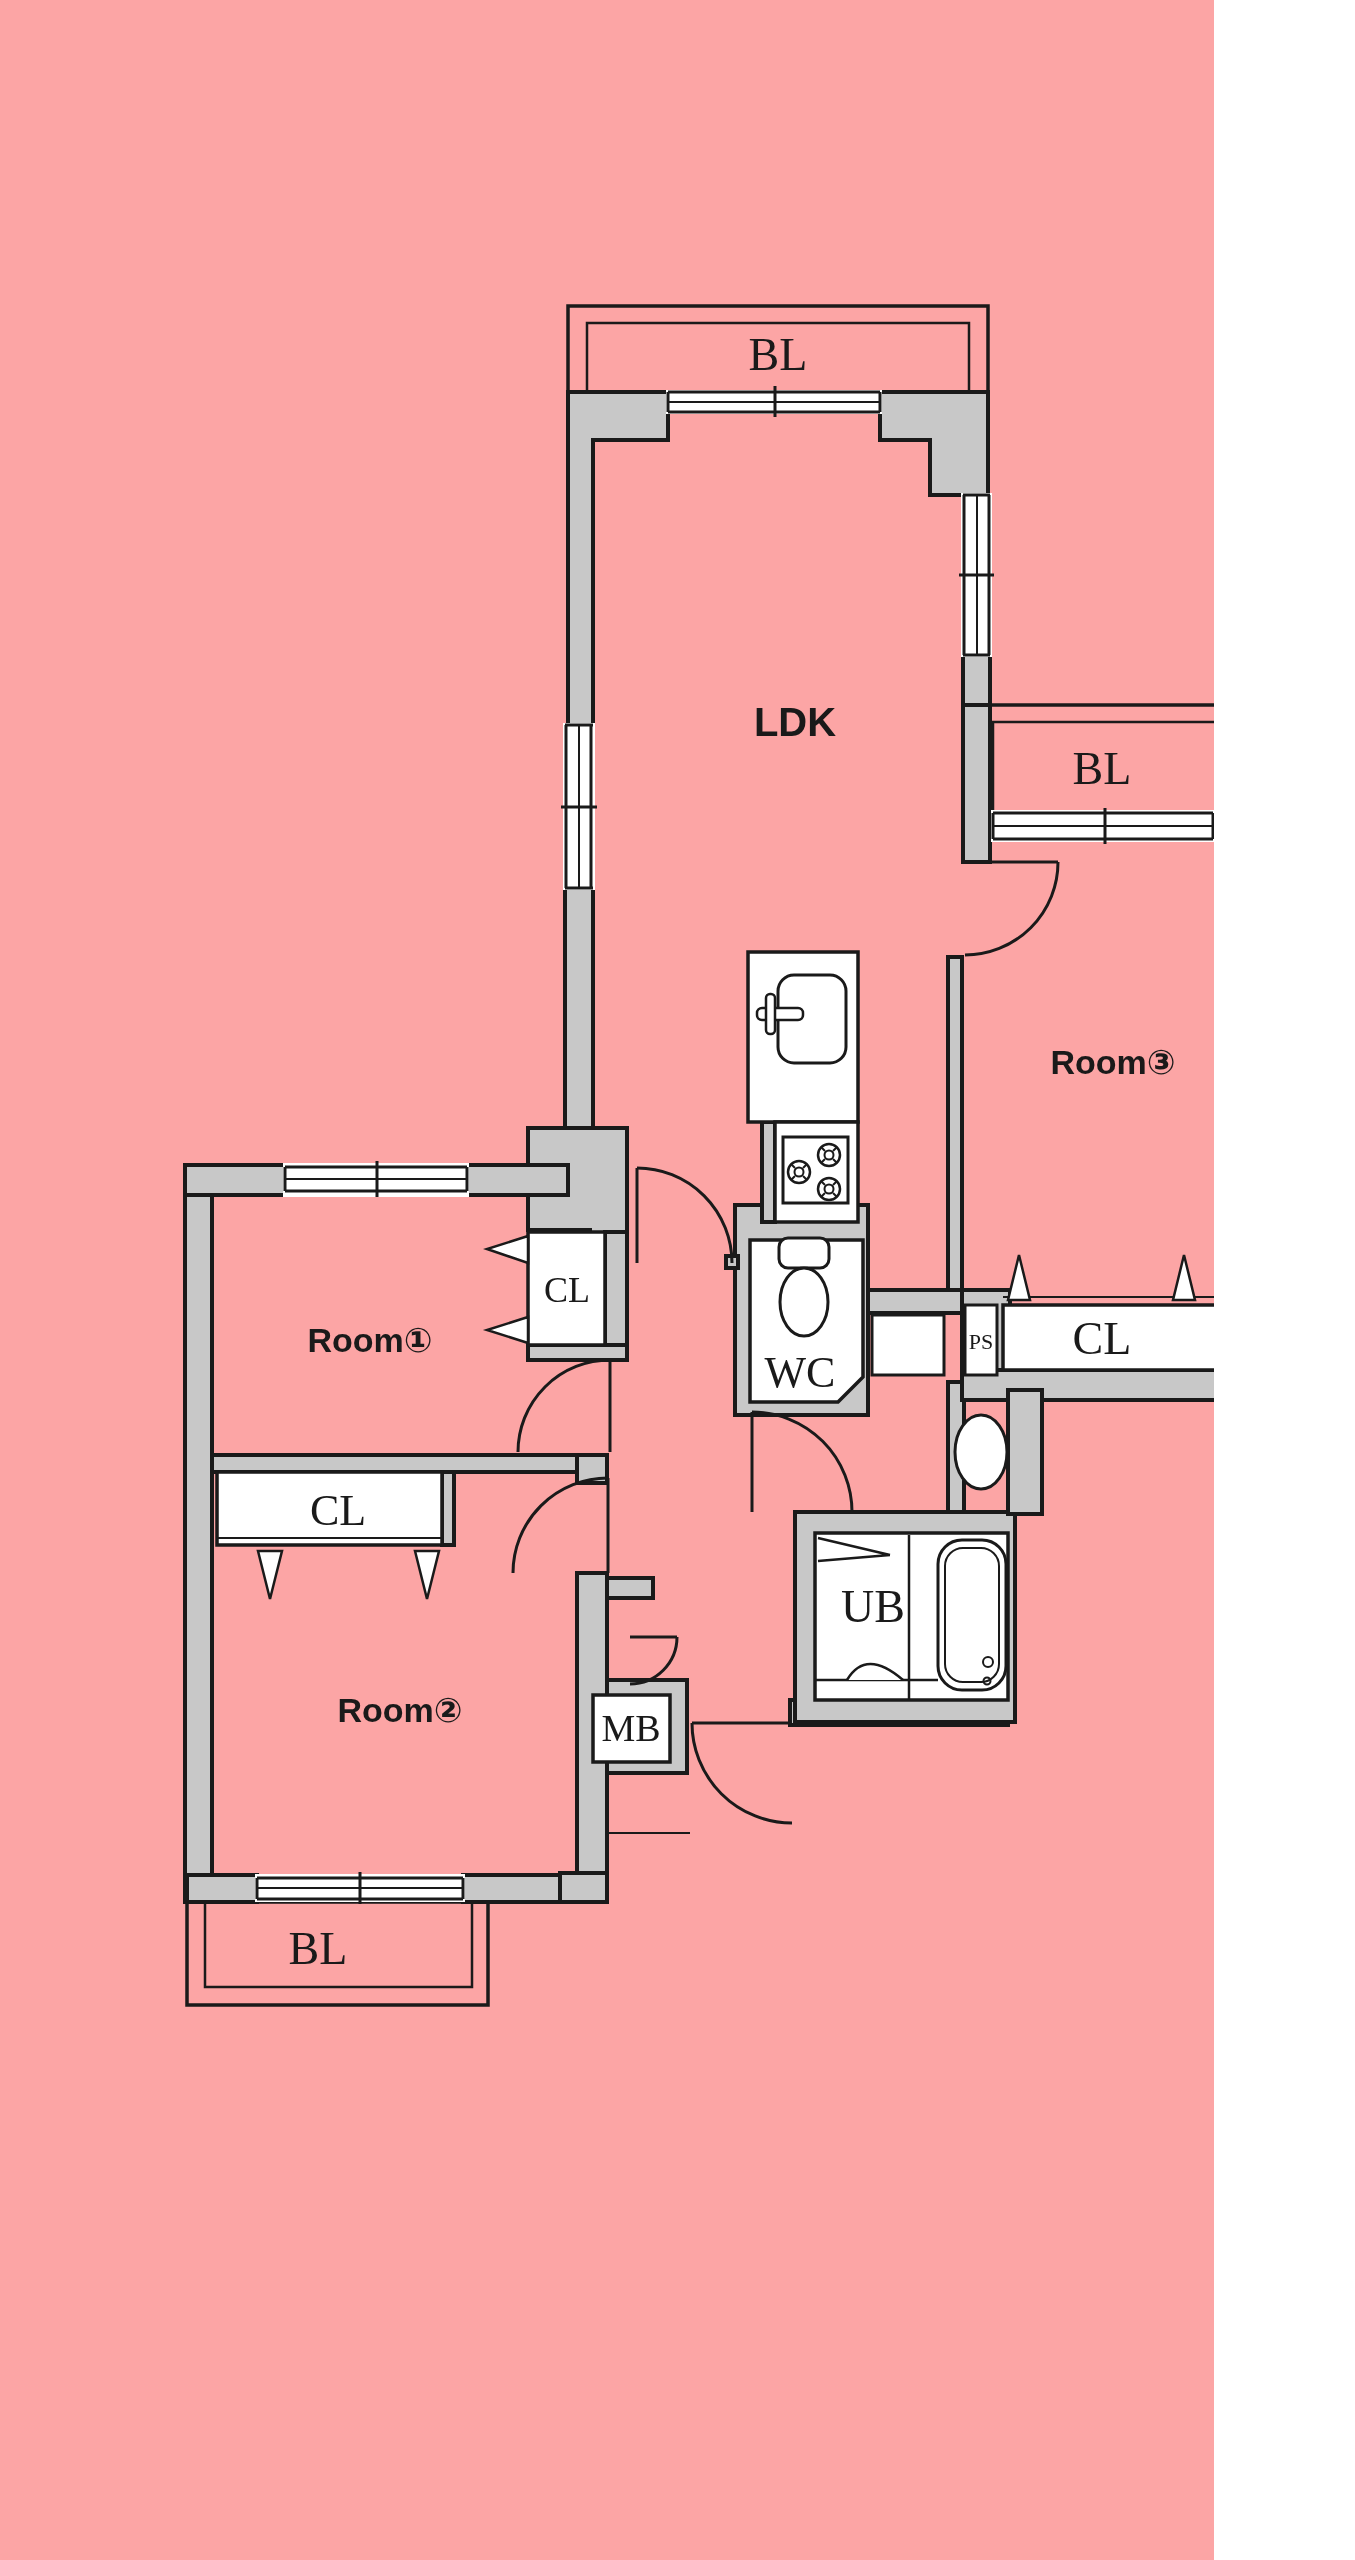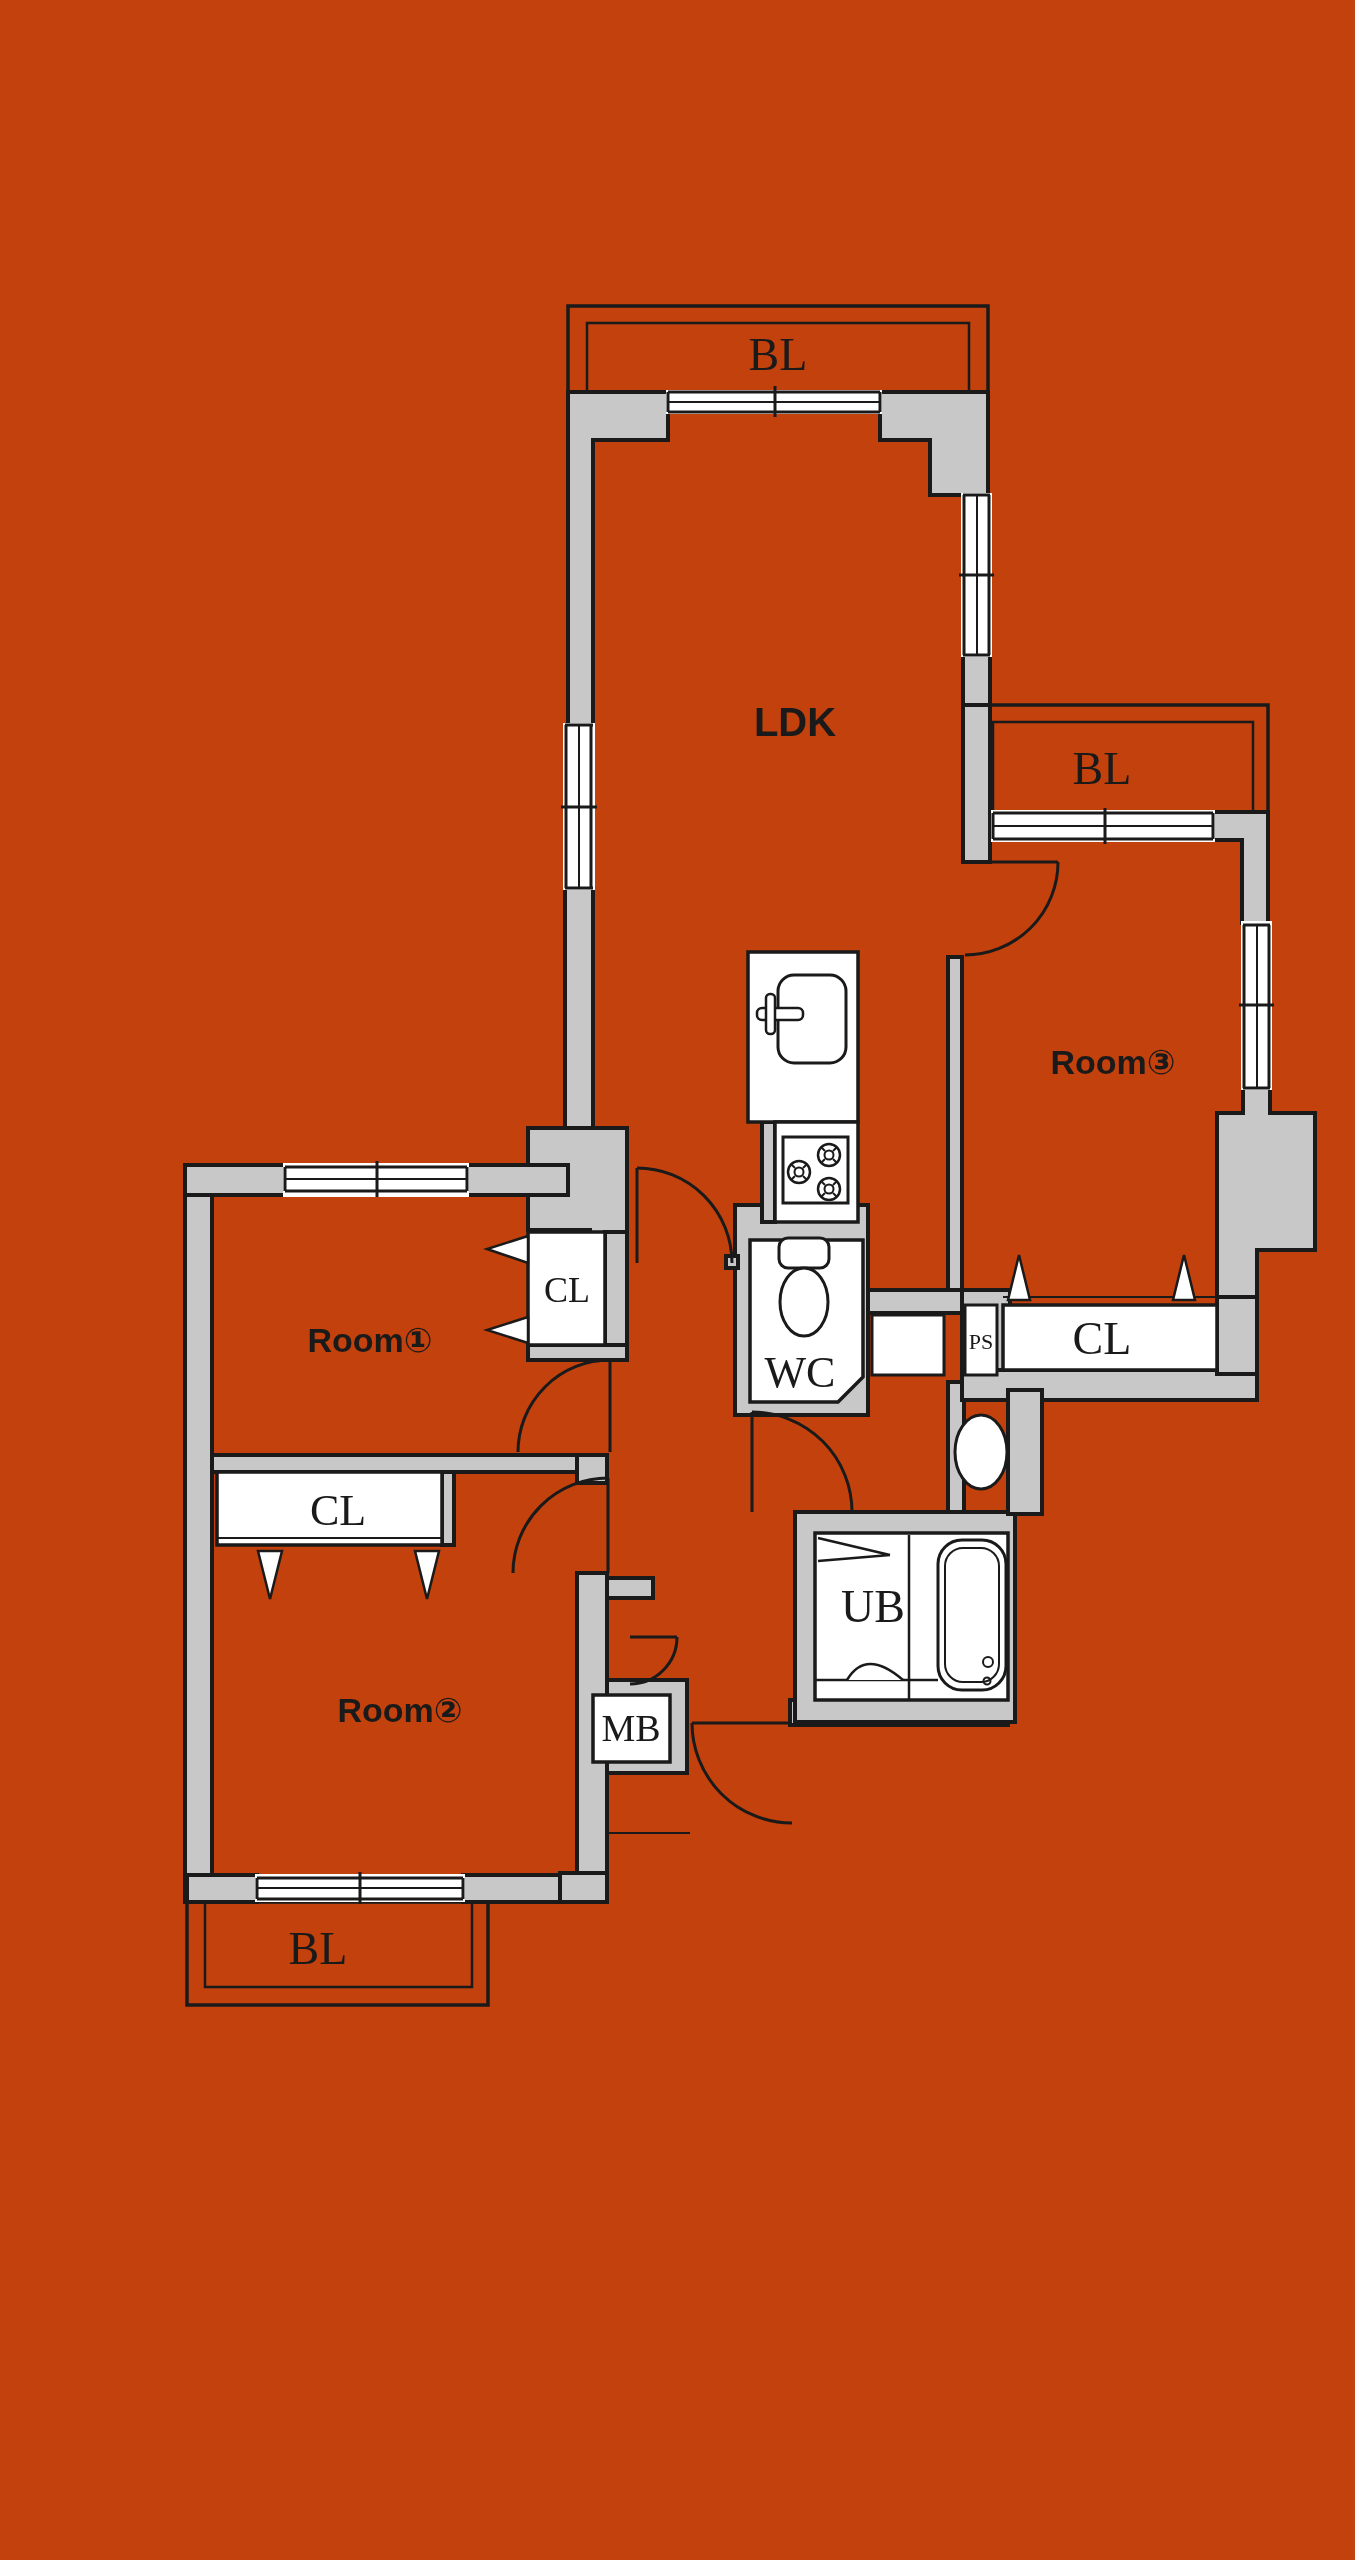--- a/index.html
+++ b/index.html
@@ -1,16 +1,16 @@
 <!DOCTYPE html>
 <html><head>
 <meta charset="utf-8">
 <style>
   html,body{margin:0;padding:0;background:#ffffff;}
-  .canvas{width:1355px;height:2560px;position:relative;background:#c2410c;overflow:hidden;}
+  .canvas{width:1214px;height:2560px;position:relative;background:#fca5a5;overflow:hidden;}
   svg{display:block;}
   text{fill:#1a1a1a;}
   .serif-label{font-family:"Liberation Serif","DejaVu Serif",serif;}
   .sans-label{font-family:"Liberation Sans","DejaVu Sans",sans-serif;font-weight:600;}
 </style>
 </head>
 <body>
 
 <div class="canvas">
 <svg viewBox="0 0 1355 2560" width="1355" height="2560">

